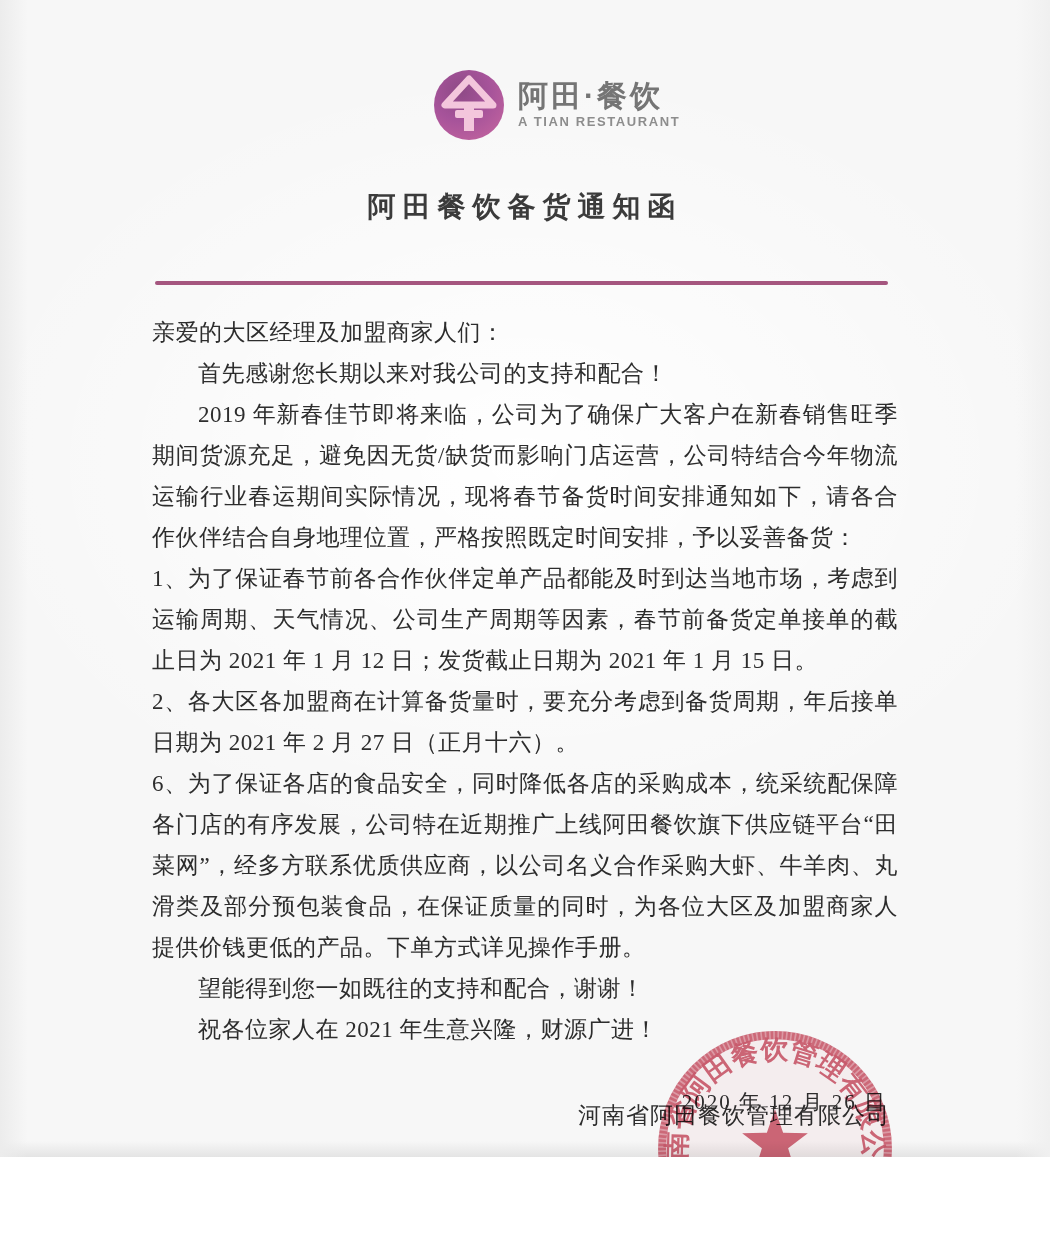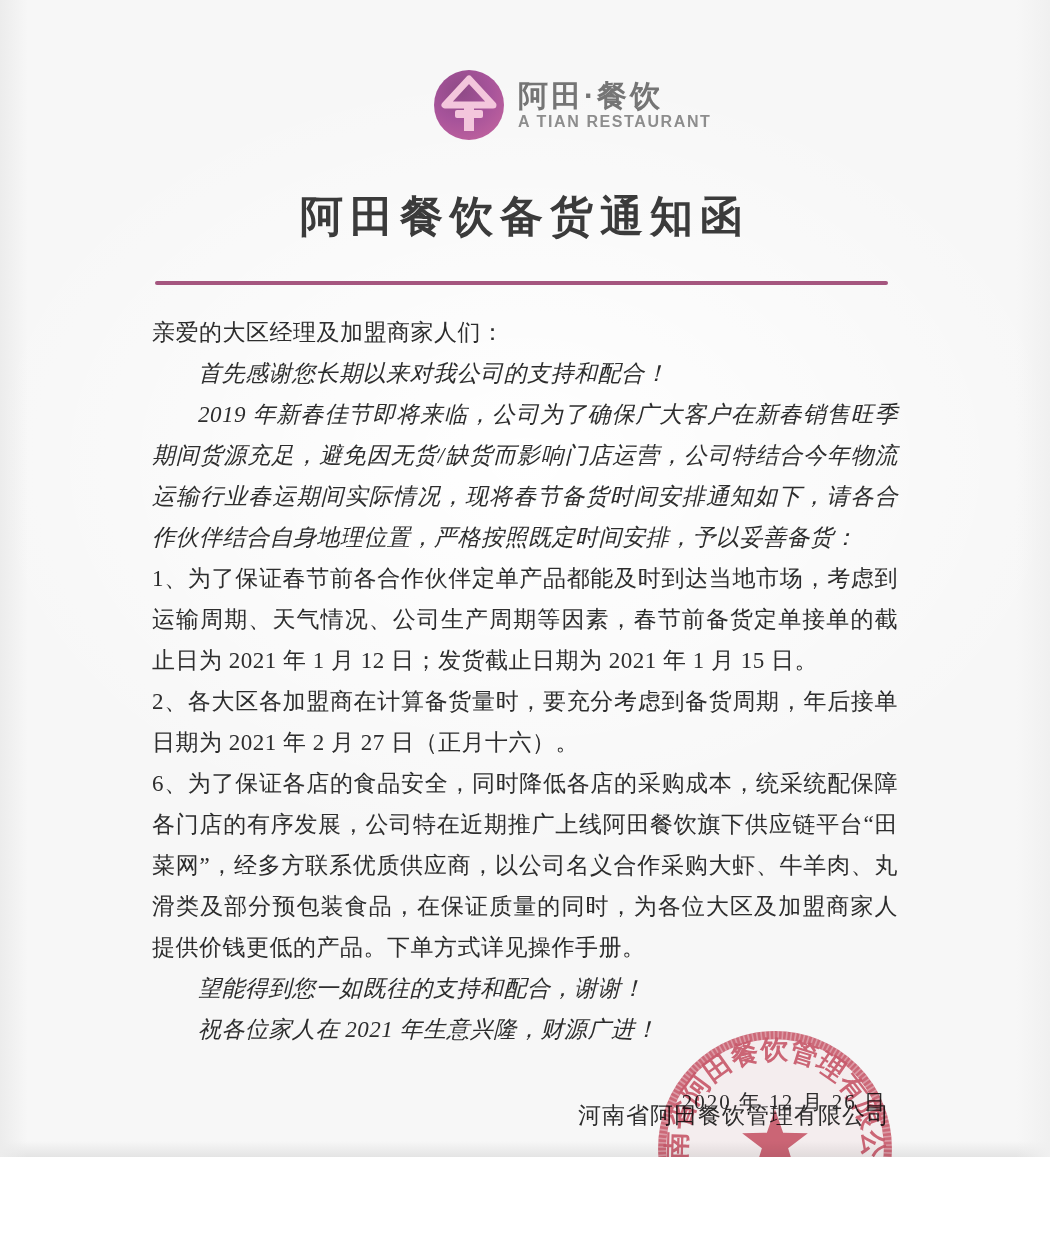--- a/index.html
+++ b/index.html
@@ -18,31 +18,31 @@
       #f7f7f7;
   }
   
   .logo{position:absolute;left:434px;top:70px;display:flex;align-items:center;gap:14px;}
   .logo-circle{width:70px;height:70px;border-radius:50%;
     background:radial-gradient(circle at 38% 30%, #8e4a86 0%, #a6539a 45%, #c9679f 100%);
     display:flex;align-items:center;justify-content:center;}
   .logo-txt{display:flex;flex-direction:column;justify-content:center;}
   .logo-cn{font-size:30px;font-weight:700;color:#757575;letter-spacing:3px;
     font-family:"Liberation Sans","DejaVu Sans",sans-serif;line-height:34px;}
-  .logo-en{font-size:16px;font-weight:700;color:#8d8d8d;letter-spacing:1.6px;
+  .logo-en{font-size:13px;font-weight:700;color:#8d8d8d;letter-spacing:1.6px;
     font-family:"Liberation Sans","DejaVu Sans",sans-serif;line-height:18px;text-align:center;}
   
   .doc-number{position:absolute;top:128px;right:145px;font-size:21px;color:#3d3d3d;letter-spacing:1px;}
   .title{position:absolute;top:188px;left:0;width:100%;text-align:center;
-    font-size:43px;font-weight:700;color:#3b3b3b;letter-spacing:7px;}
+    font-size:28px;font-weight:700;color:#3b3b3b;letter-spacing:7px;}
   .rule{position:absolute;left:155px;top:281px;width:733px;height:4px;background:#a5567f;border-radius:2px;}
   
   .body-text{position:absolute;left:152px;top:312px;width:746px;color:#2d2d2d;}
   .body-text p{margin:0;font-size:23px;line-height:41px;text-align:justify;letter-spacing:0.5px;}
-  .body-text p.indent{text-indent:2em;font-style:italic;}
+  .body-text p.indent{text-indent:2em;}
   
   .sign-company{position:absolute;top:1100px;right:160px;font-size:23px;color:#2d2d2d;letter-spacing:1px;}
   .sign-date{position:absolute;top:1088px;right:163px;font-size:21px;color:#2d2d2d;letter-spacing:2px;}
   
   .stamp{position:absolute;left:653px;top:1026px;width:244px;height:244px;
     mix-blend-mode:multiply;opacity:0.88;}
 </style>
 </head>
 <body>
 

